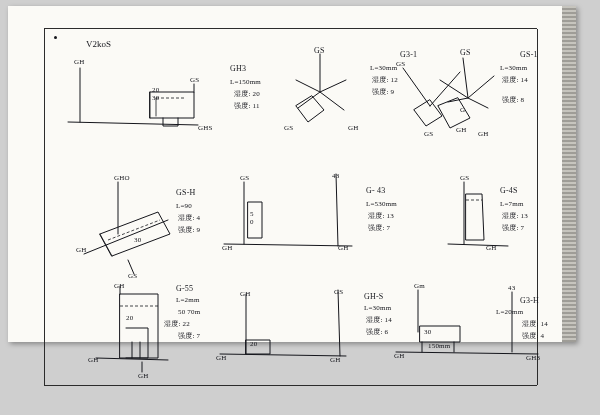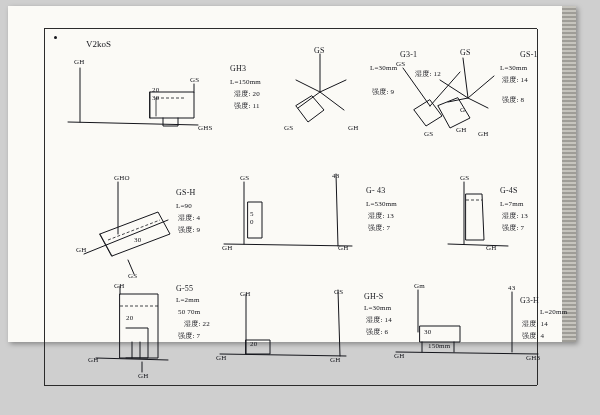--- a/index.html
+++ b/index.html
@@ -142,21 +142,21 @@
   <div class="hand lbl" style="left:222px;top:72px;">L=150mm</div>
   <div class="hand lbl" style="left:226px;top:84px;">湿度: 20</div>
   <div class="hand lbl" style="left:226px;top:96px;">强度: 11</div>
 
   <div class="hand title" style="left:306px;top:40px;">GS</div>
   <div class="hand lbl" style="left:276px;top:118px;">GS</div>
   <div class="hand lbl" style="left:340px;top:118px;">GH</div>
 
   <div class="hand title" style="left:362px;top:44px;margin-left:30px;">G3-1</div>
   <div class="hand lbl" style="left:362px;top:58px;">L=30mm</div>
-  <div class="hand lbl" style="left:364px;top:64px;margin-left:43px;">湿度: 12</div>
+  <div class="hand lbl" style="left:364px;top:70px;">湿度: 12</div>
   <div class="hand lbl" style="left:364px;top:82px;">强度: 9</div>
   <div class="hand lbl" style="left:388px;top:54px;">GS</div>
   <div class="hand lbl" style="left:448px;top:120px;">GH</div>
 
   <div class="hand title" style="left:452px;top:42px;">GS</div>
   <div class="hand lbl" style="left:416px;top:124px;">GS</div>
   <div class="hand lbl" style="left:470px;top:124px;">GH</div>
   <div class="hand lbl" style="left:452px;top:100px;">G</div>
 
   <div class="hand title" style="left:492px;top:44px;margin-left:20px;">GS-1</div>
@@ -189,39 +189,39 @@
   <div class="hand title" style="left:492px;top:180px;">G-4S</div>
   <div class="hand lbl" style="left:492px;top:194px;">L=7mm</div>
   <div class="hand lbl" style="left:494px;top:206px;">湿度: 13</div>
   <div class="hand lbl" style="left:494px;top:218px;">强度: 7</div>
   <div class="hand lbl" style="left:452px;top:168px;">GS</div>
   <div class="hand lbl" style="left:478px;top:238px;">GH</div>
 
   <div class="hand title" style="left:168px;top:278px;">G-55</div>
   <div class="hand lbl" style="left:168px;top:290px;">L=2mm</div>
   <div class="hand lbl" style="left:170px;top:302px;">50 70m</div>
-  <div class="hand lbl" style="left:176px;top:314px;">湿度: 22</div>
+  <div class="hand lbl" style="left:156px;top:314px;">湿度: 22</div>
   <div class="hand lbl" style="left:170px;top:326px;">强度: 7</div>
   <div class="hand lbl" style="left:106px;top:276px;">GH</div>
   <div class="hand lbl" style="left:80px;top:350px;">GH</div>
   <div class="hand lbl" style="left:130px;top:366px;">GH</div>
   <div class="hand lbl" style="left:118px;top:308px;">20</div>
 
   <div class="hand title" style="left:356px;top:286px;">GH-S</div>
   <div class="hand lbl" style="left:356px;top:298px;">L=30mm</div>
   <div class="hand lbl" style="left:358px;top:310px;">湿度: 14</div>
   <div class="hand lbl" style="left:358px;top:322px;">强度: 6</div>
   <div class="hand lbl" style="left:232px;top:284px;">GH</div>
   <div class="hand lbl" style="left:326px;top:282px;">GS</div>
   <div class="hand lbl" style="left:208px;top:348px;">GH</div>
   <div class="hand lbl" style="left:322px;top:350px;">GH</div>
   <div class="hand lbl" style="left:242px;top:334px;">20</div>
 
   <div class="hand title" style="left:512px;top:290px;">G3-H</div>
-  <div class="hand lbl" style="left:532px;top:302px;">L=20mm</div>
+  <div class="hand lbl" style="left:488px;top:302px;">L=20mm</div>
   <div class="hand lbl" style="left:514px;top:314px;">湿度: 14</div>
   <div class="hand lbl" style="left:514px;top:326px;">强度: 4</div>
   <div class="hand lbl" style="left:406px;top:276px;">Gm</div>
   <div class="hand lbl" style="left:500px;top:278px;">43</div>
   <div class="hand lbl" style="left:386px;top:346px;">GH</div>
   <div class="hand lbl" style="left:518px;top:348px;">GH3</div>
   <div class="hand lbl" style="left:420px;top:336px;">150mm</div>
   <div class="hand lbl" style="left:416px;top:322px;">30</div>
 
 </div>

